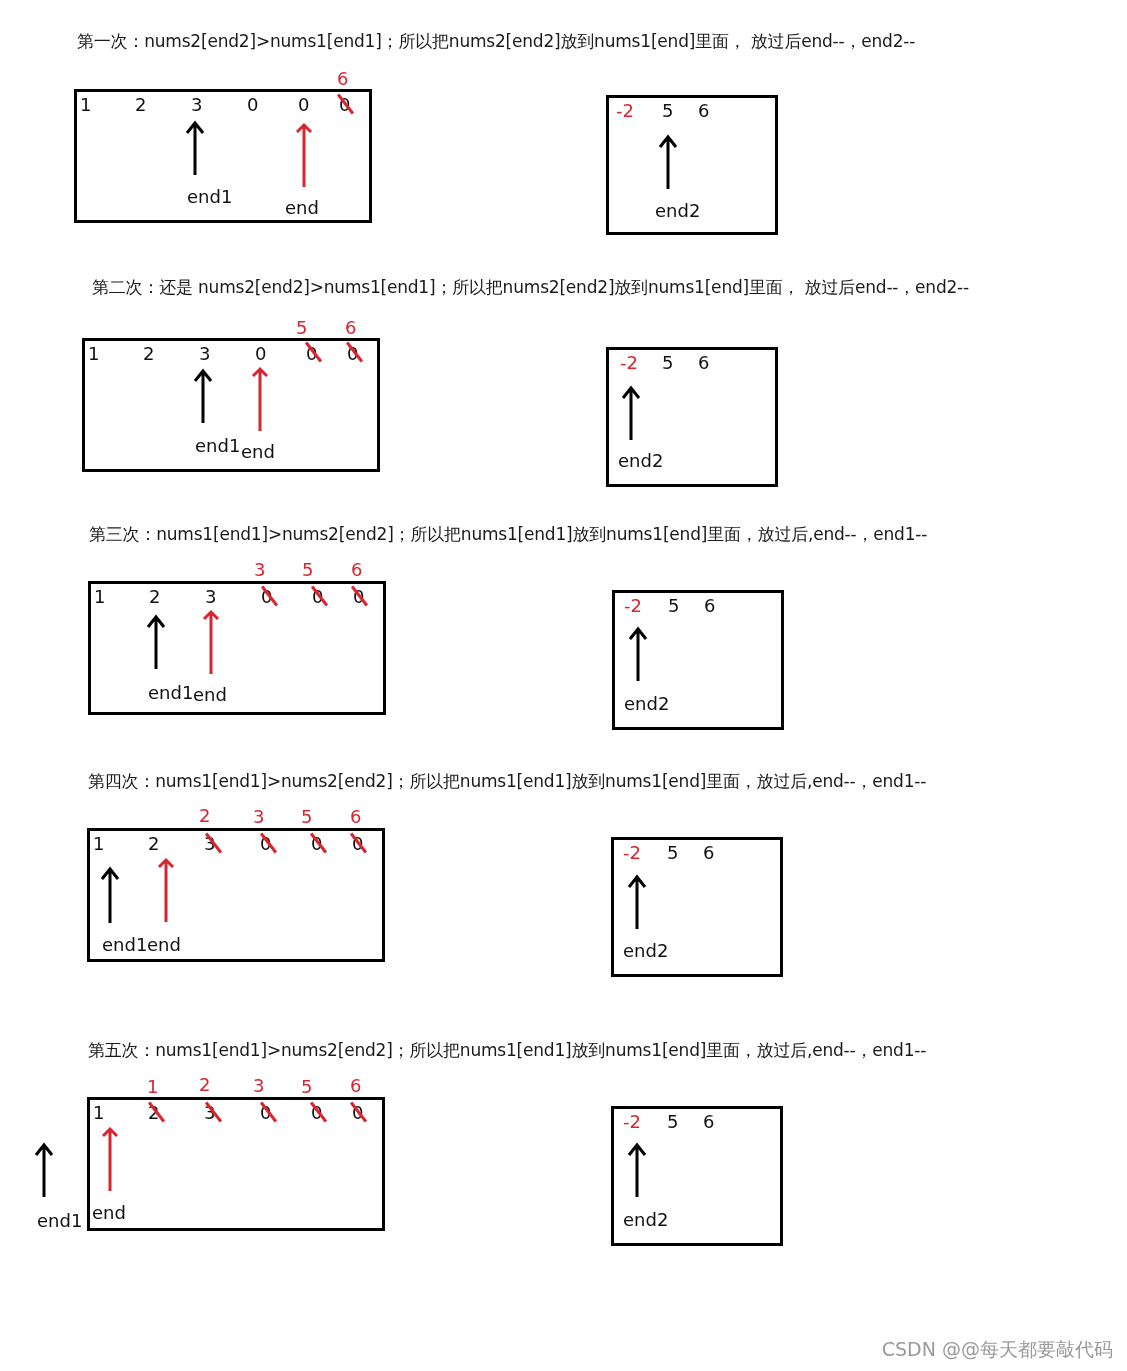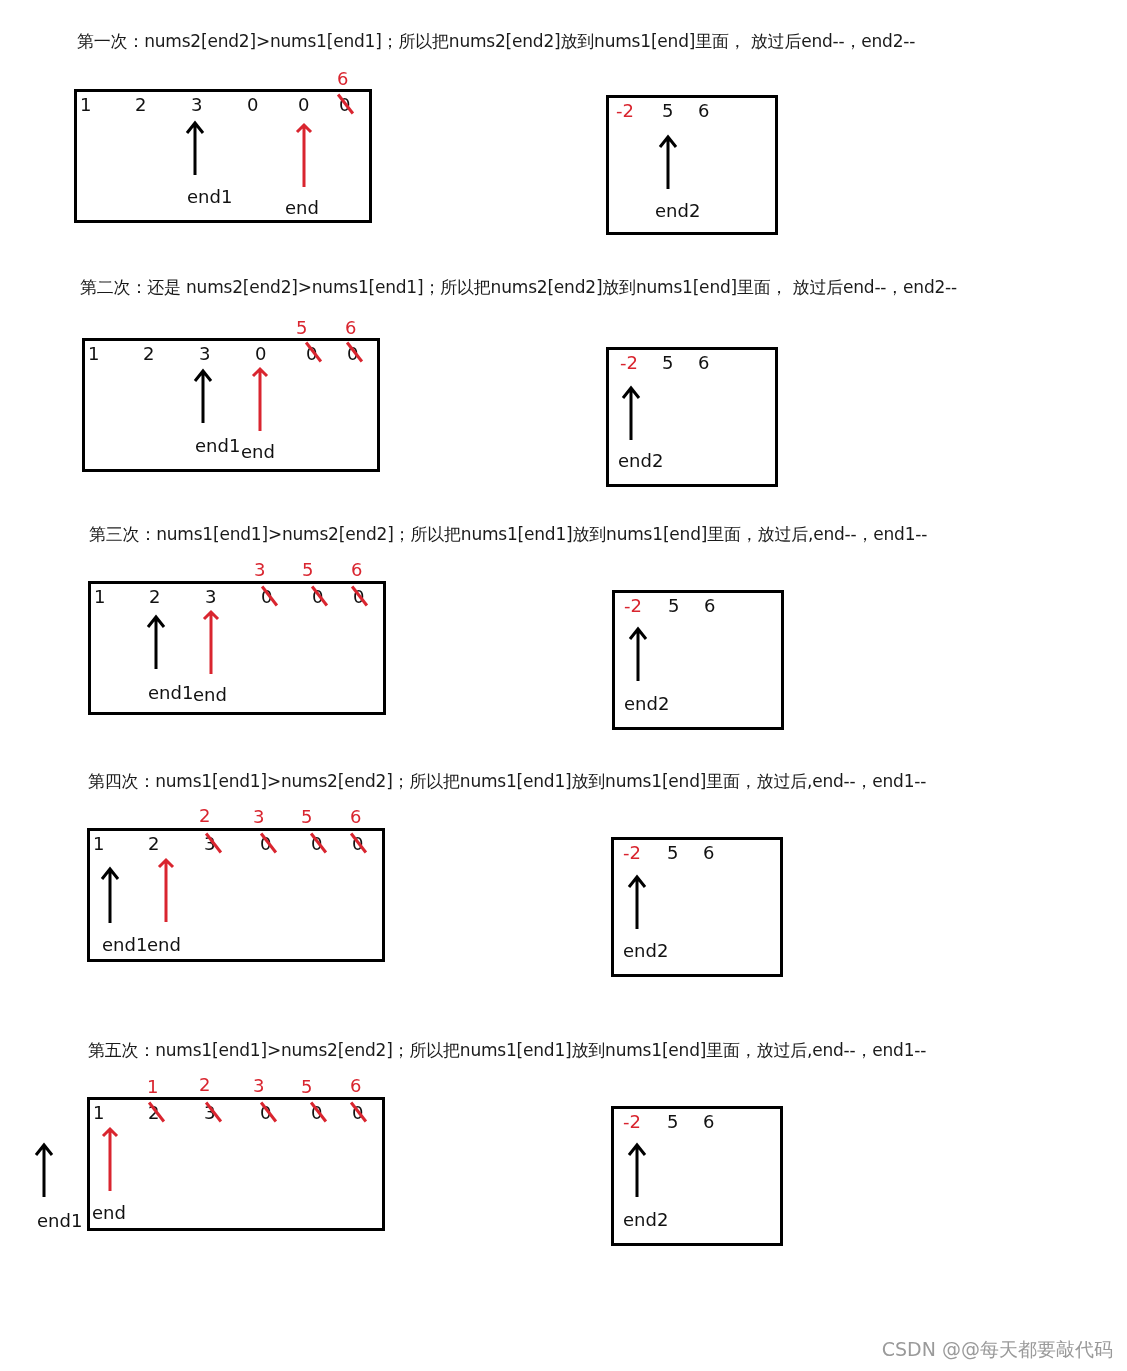--- a/index.html
+++ b/index.html
@@ -49,21 +49,21 @@
   <span class="cell" style="left:698px; top:102px;">6</span>
   <div class="arrow" style="left:658px; top:134px;">
     <svg width="20" height="56" viewBox="0 0 20 56">
         <path d="M10 55 V3 M2 13 L10 3 L18 13" stroke="#000" stroke-width="3" fill="none"></path>
       </svg>
   </div>
   <span class="lbl" style="left:655px; top:202px;">end2</span>
 </div>
 
 <div>
-  <div class="caption" style="left:80px; top:276px;">第二次：还是 nums2[end2]&gt;nums1[end1]；所以把nums2[end2]放到nums1[end]里面， 放过后end--，end2--</div>
+  <div class="caption" style="left:92px; top:276px;">第二次：还是 nums2[end2]&gt;nums1[end1]；所以把nums2[end2]放到nums1[end]里面， 放过后end--，end2--</div>
   <div class="box" style="left:82px; top:338px; width:298px; height:134px;"></div>
   <span class="cell" style="left:88px; top:345px;">1</span>
   <span class="cell" style="left:143px; top:345px;">2</span>
   <span class="cell" style="left:199px; top:345px;">3</span>
   <span class="cell" style="left:255px; top:345px;">0</span>
   <span class="cell" style="left:306px; top:345px;">0</span>
   <span class="cell" style="left:347px; top:345px;">0</span>
   <span class="strike" style="left:312px; top:340px;"></span>
   <span class="strike" style="left:353px; top:340px;"></span>
   <span class="over" style="left:296px; top:319px;">5</span>

